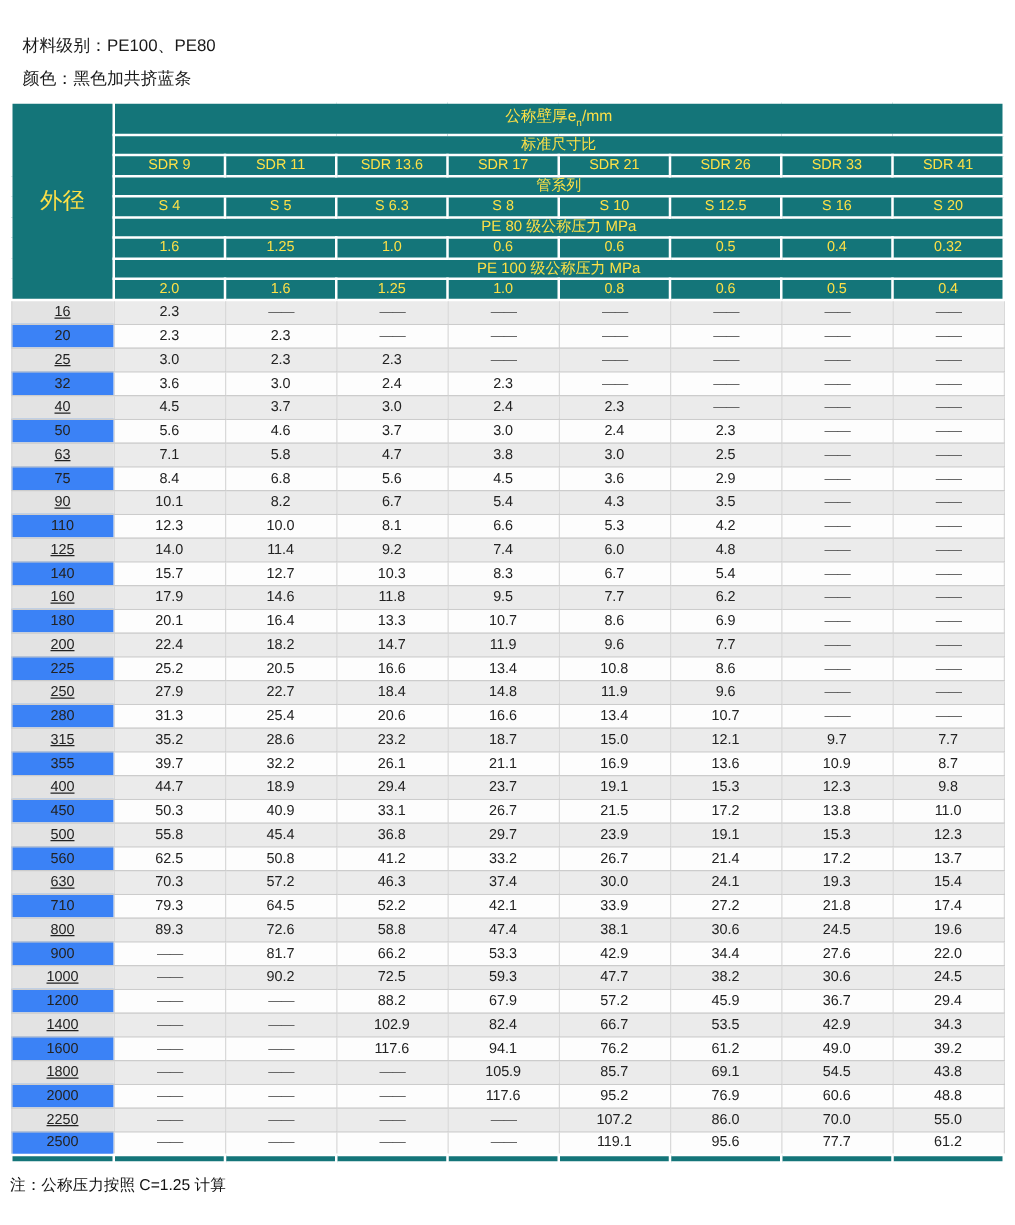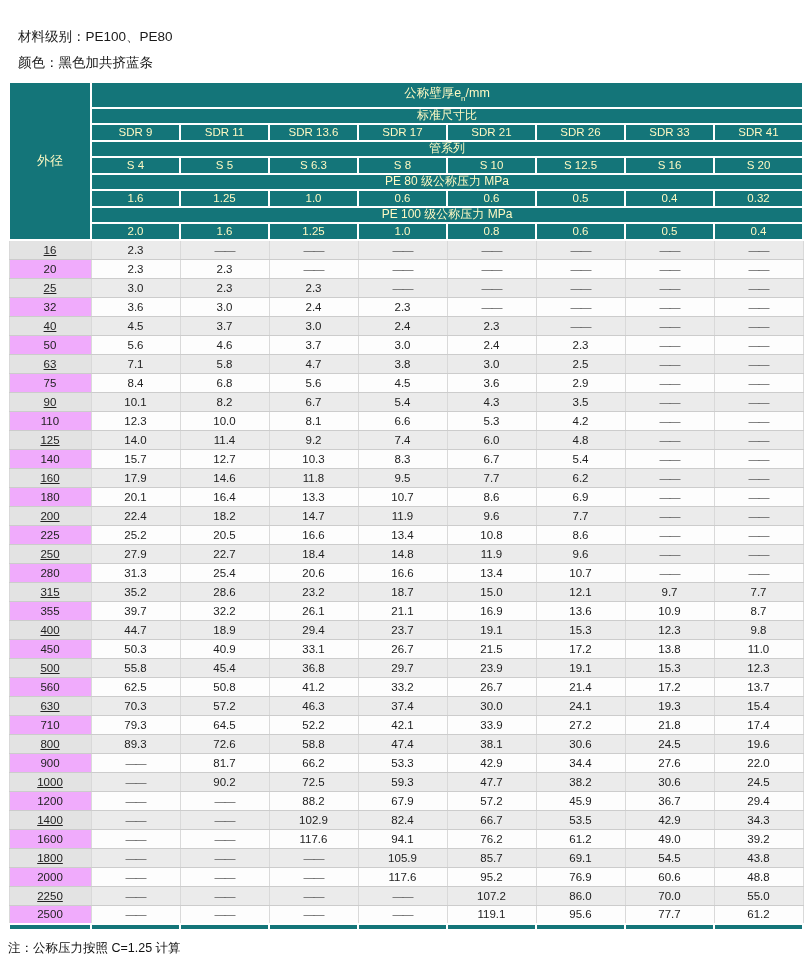--- a/index.html
+++ b/index.html
@@ -17,37 +17,37 @@
   .meta-item.left { width:192px; }
 
   
   .spec-table {
     border-collapse:collapse; table-layout:fixed;
     width:796px; margin:5px 0 0 8px; text-align:center;
   }
   .c-od { width:82px; }
 
   .spec-table thead th {
-    background:var(--teal); color:#fef9c3; font-weight:normal;
+    background:var(--teal); color:#fde047; font-weight:normal;
     border:2px solid #ffffff; padding:0; line-height:1.1;
   }
-  th.od-head { font-size:13px; }
+  th.od-head { font-size:18px; }
   th.h1 { height:26px; font-size:12.5px; }
   th.sec { height:16px; font-size:12px; }
   tr.vals th { height:17px; font-size:11.5px; }
   sub { font-size:8px; }
 
   
   .spec-table tbody td {
     height:19px; padding:0; font-size:11.5px; color:#222;
     border:1px solid #cccccc; border-left:1px solid #d9d9d9; border-right:1px solid #d9d9d9;
     background:#fdfdfd;
   }
   .spec-table tbody tr.alt td { background:#ebebeb; }
-  .spec-table tbody td.od { background:#f0abfc; }
+  .spec-table tbody td.od { background:#3b82f6; }
   .spec-table tbody tr.alt td.od { background:#e3e3e3;text-decoration:underline; }
   .spec-table tbody td.dash { color:#5d5d5d; letter-spacing:-1px; font-size:11px; }
 
   
   .spec-table tfoot td {
     background:var(--teal); height:6px; padding:0; border:2px solid #ffffff;
   }
 
   .note { margin:9px 0 0 8px; font-size:12.5px; color:#111; }
 </style>

